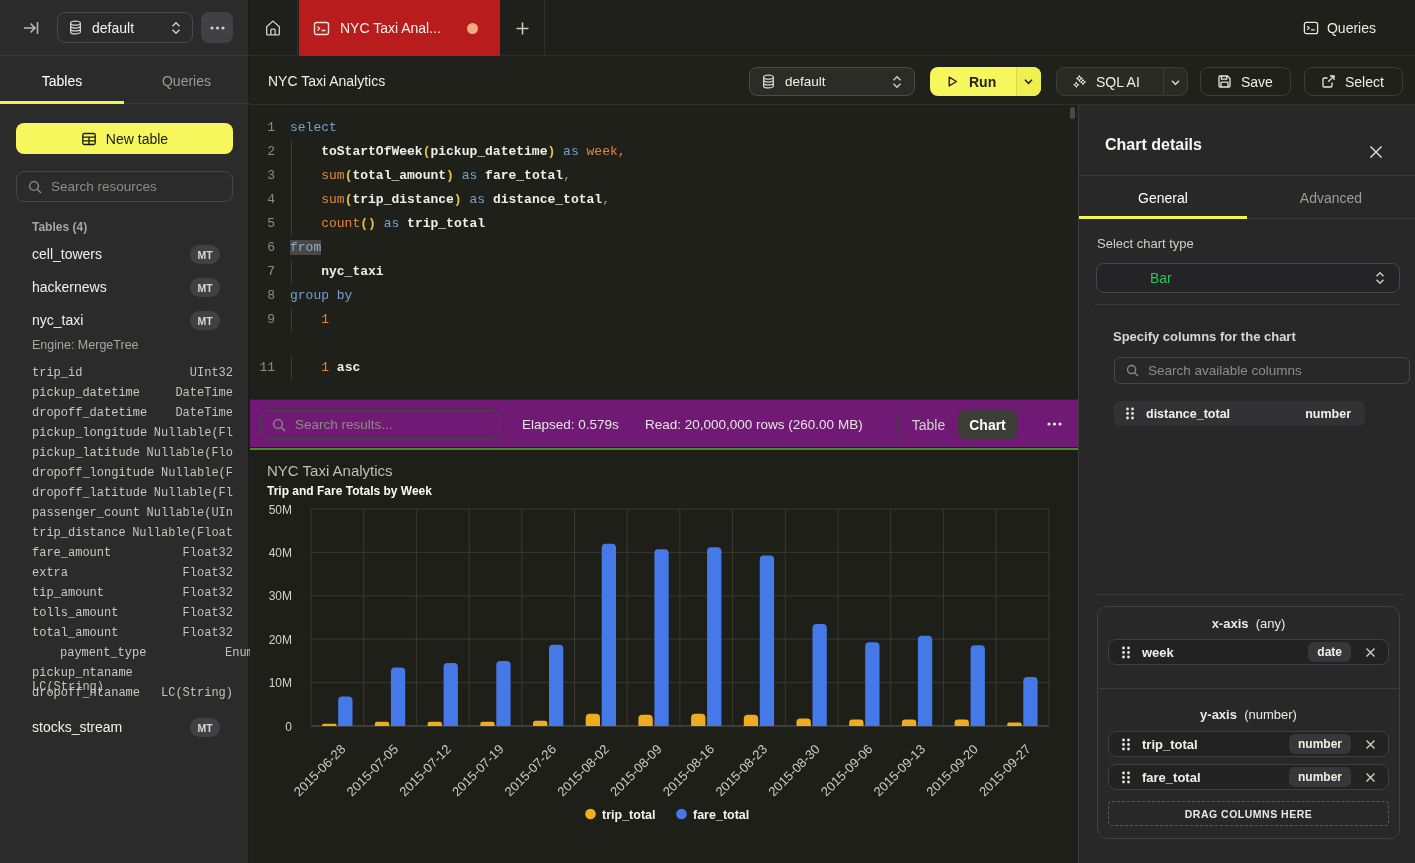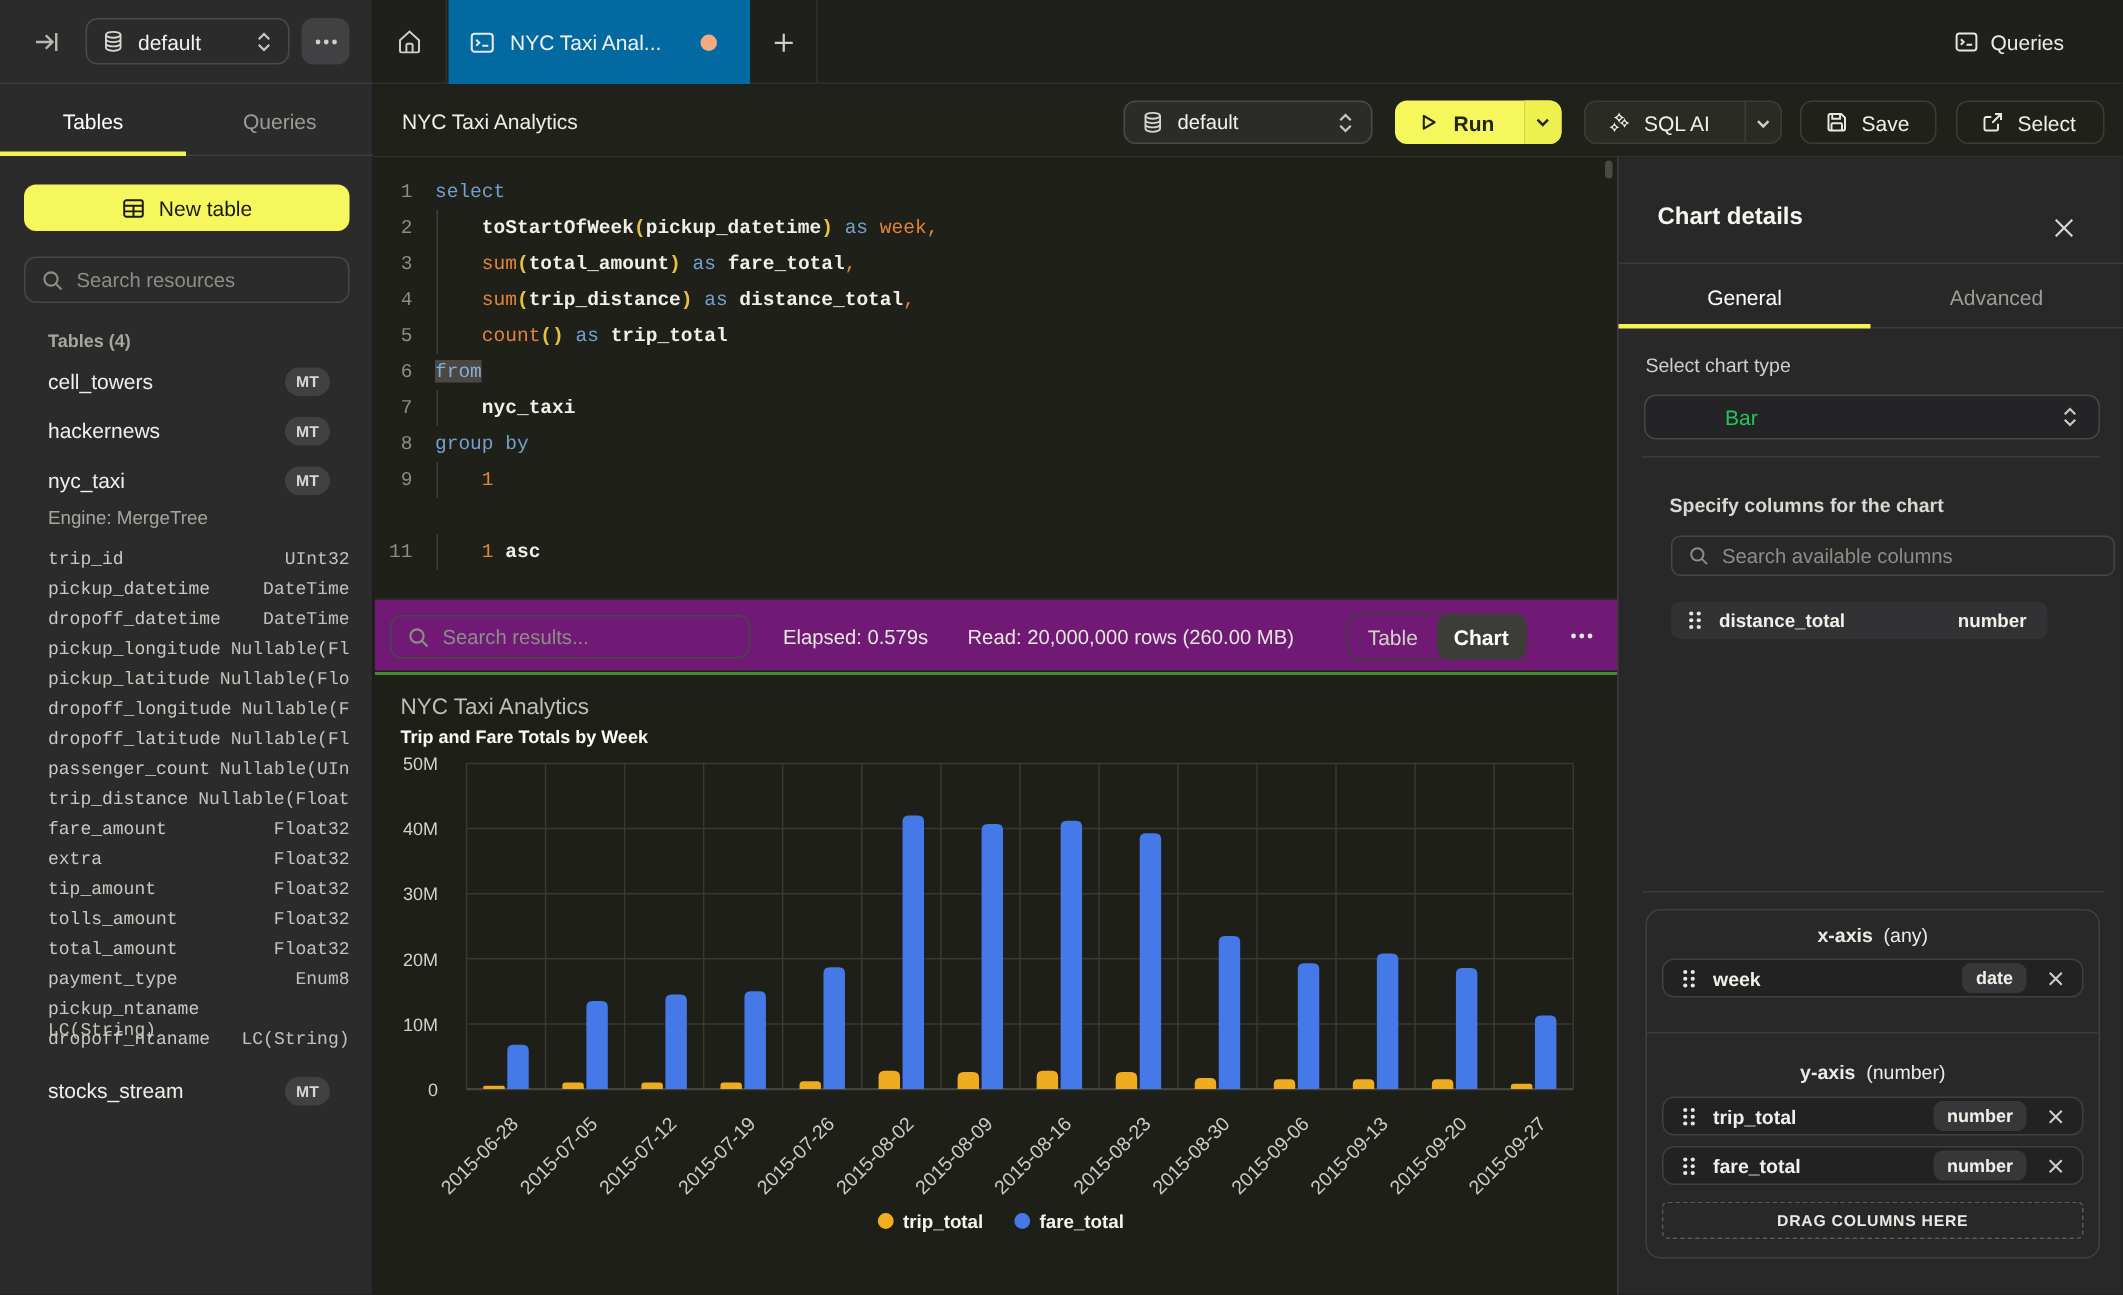--- a/index.html
+++ b/index.html
@@ -20,21 +20,21 @@
 .searchbox{display:flex;align-items:center;border:1px solid #47474a;border-radius:8px;color:#8d8d85;font-size:13.5px;gap:9px;padding:0 11px;}
 .sb-search{position:absolute;left:16px;top:171px;width:217px;height:31px;}
 .sb-lbl{position:absolute;left:32px;font-size:12px;font-weight:600;color:#a6a69e;}
 .tname{position:absolute;left:32px;font-size:14px;font-weight:500;color:#f0f0ea;}
 .mt{position:absolute;left:190px;width:30px;height:19px;border-radius:10px;background:#414144;color:#d8d8d2;font-size:10.5px;font-weight:600;display:flex;align-items:center;justify-content:center;}
 .colrow{position:absolute;left:32px;width:201px;display:flex;justify-content:space-between;font-family:"Liberation Mono",monospace;font-size:12px;color:#c9c9c2;}
 .colrow .ty{color:#c2c2bb;}
 
 .tabstrip{position:absolute;left:249px;top:0;width:1166px;height:56px;background:#1f1f1b;border-bottom:1px solid #2e2e2a;}
 .homebox{position:absolute;left:0;top:0;width:49px;height:56px;border-right:1px solid #30302b;display:flex;align-items:center;justify-content:center;color:#d9d9d3;}
-.tab{position:absolute;left:50px;top:0;width:201px;height:56px;background:#0369a1;display:flex;align-items:center;color:#f1f1eb;font-size:14px;}
+.tab{position:absolute;left:50px;top:0;width:201px;height:56px;background:#b91c1c;display:flex;align-items:center;color:#f1f1eb;font-size:14px;}
 .plusbox{position:absolute;left:251px;top:0;width:45px;height:56px;border-right:1px solid #30302b;display:flex;align-items:center;justify-content:center;color:#cfcfc8;}
 .q-top{position:absolute;right:39px;top:0;height:56px;display:flex;align-items:center;gap:8px;color:#ebebe5;font-size:14px;}
 
 .hdr{position:absolute;left:249px;top:57px;width:1166px;height:48px;background:#21211c;border-bottom:1px solid #32322d;}
 .hdr-title{position:absolute;left:19px;top:0;height:48px;display:flex;align-items:center;font-size:14px;color:#eeeee8;}
 .btn{display:flex;align-items:center;border:1px solid #3d3d38;border-radius:8px;color:#f0f0ea;font-size:14px;font-weight:500;}
 
 .editor{position:absolute;left:250px;top:105px;width:828px;height:294px;background:#20201b;}
 .codeline{position:absolute;left:0;width:828px;height:24px;font-family:"Liberation Mono",monospace;font-size:13px;line-height:24px;white-space:pre;}
 .ln{position:absolute;left:0;width:25px;text-align:right;color:#8c8c84;font-weight:400;}
@@ -167,21 +167,21 @@
         <span class="ty">Float32</span>
       </div>
   <div class="colrow" style="top:606px;">
         <span>tolls_amount</span>
         <span class="ty">Float32</span>
       </div>
   <div class="colrow" style="top:626px;">
         <span>total_amount</span>
         <span class="ty">Float32</span>
       </div>
-  <div class="colrow" style="top:646px;">
+  <div class="colrow" style="top:646px;margin-left:28px;">
         <span>payment_type</span>
         <span class="ty">Enum8</span>
       </div>
   <div class="colrow" style="top:666px;flex-direction:column;">
         <span>pickup_ntaname</span>
         <span class="ty">LC(String)</span>
       </div>
   <div class="colrow" style="top:686px;">
         <span>dropoff_ntaname</span>
         <span class="ty">LC(String)</span>

